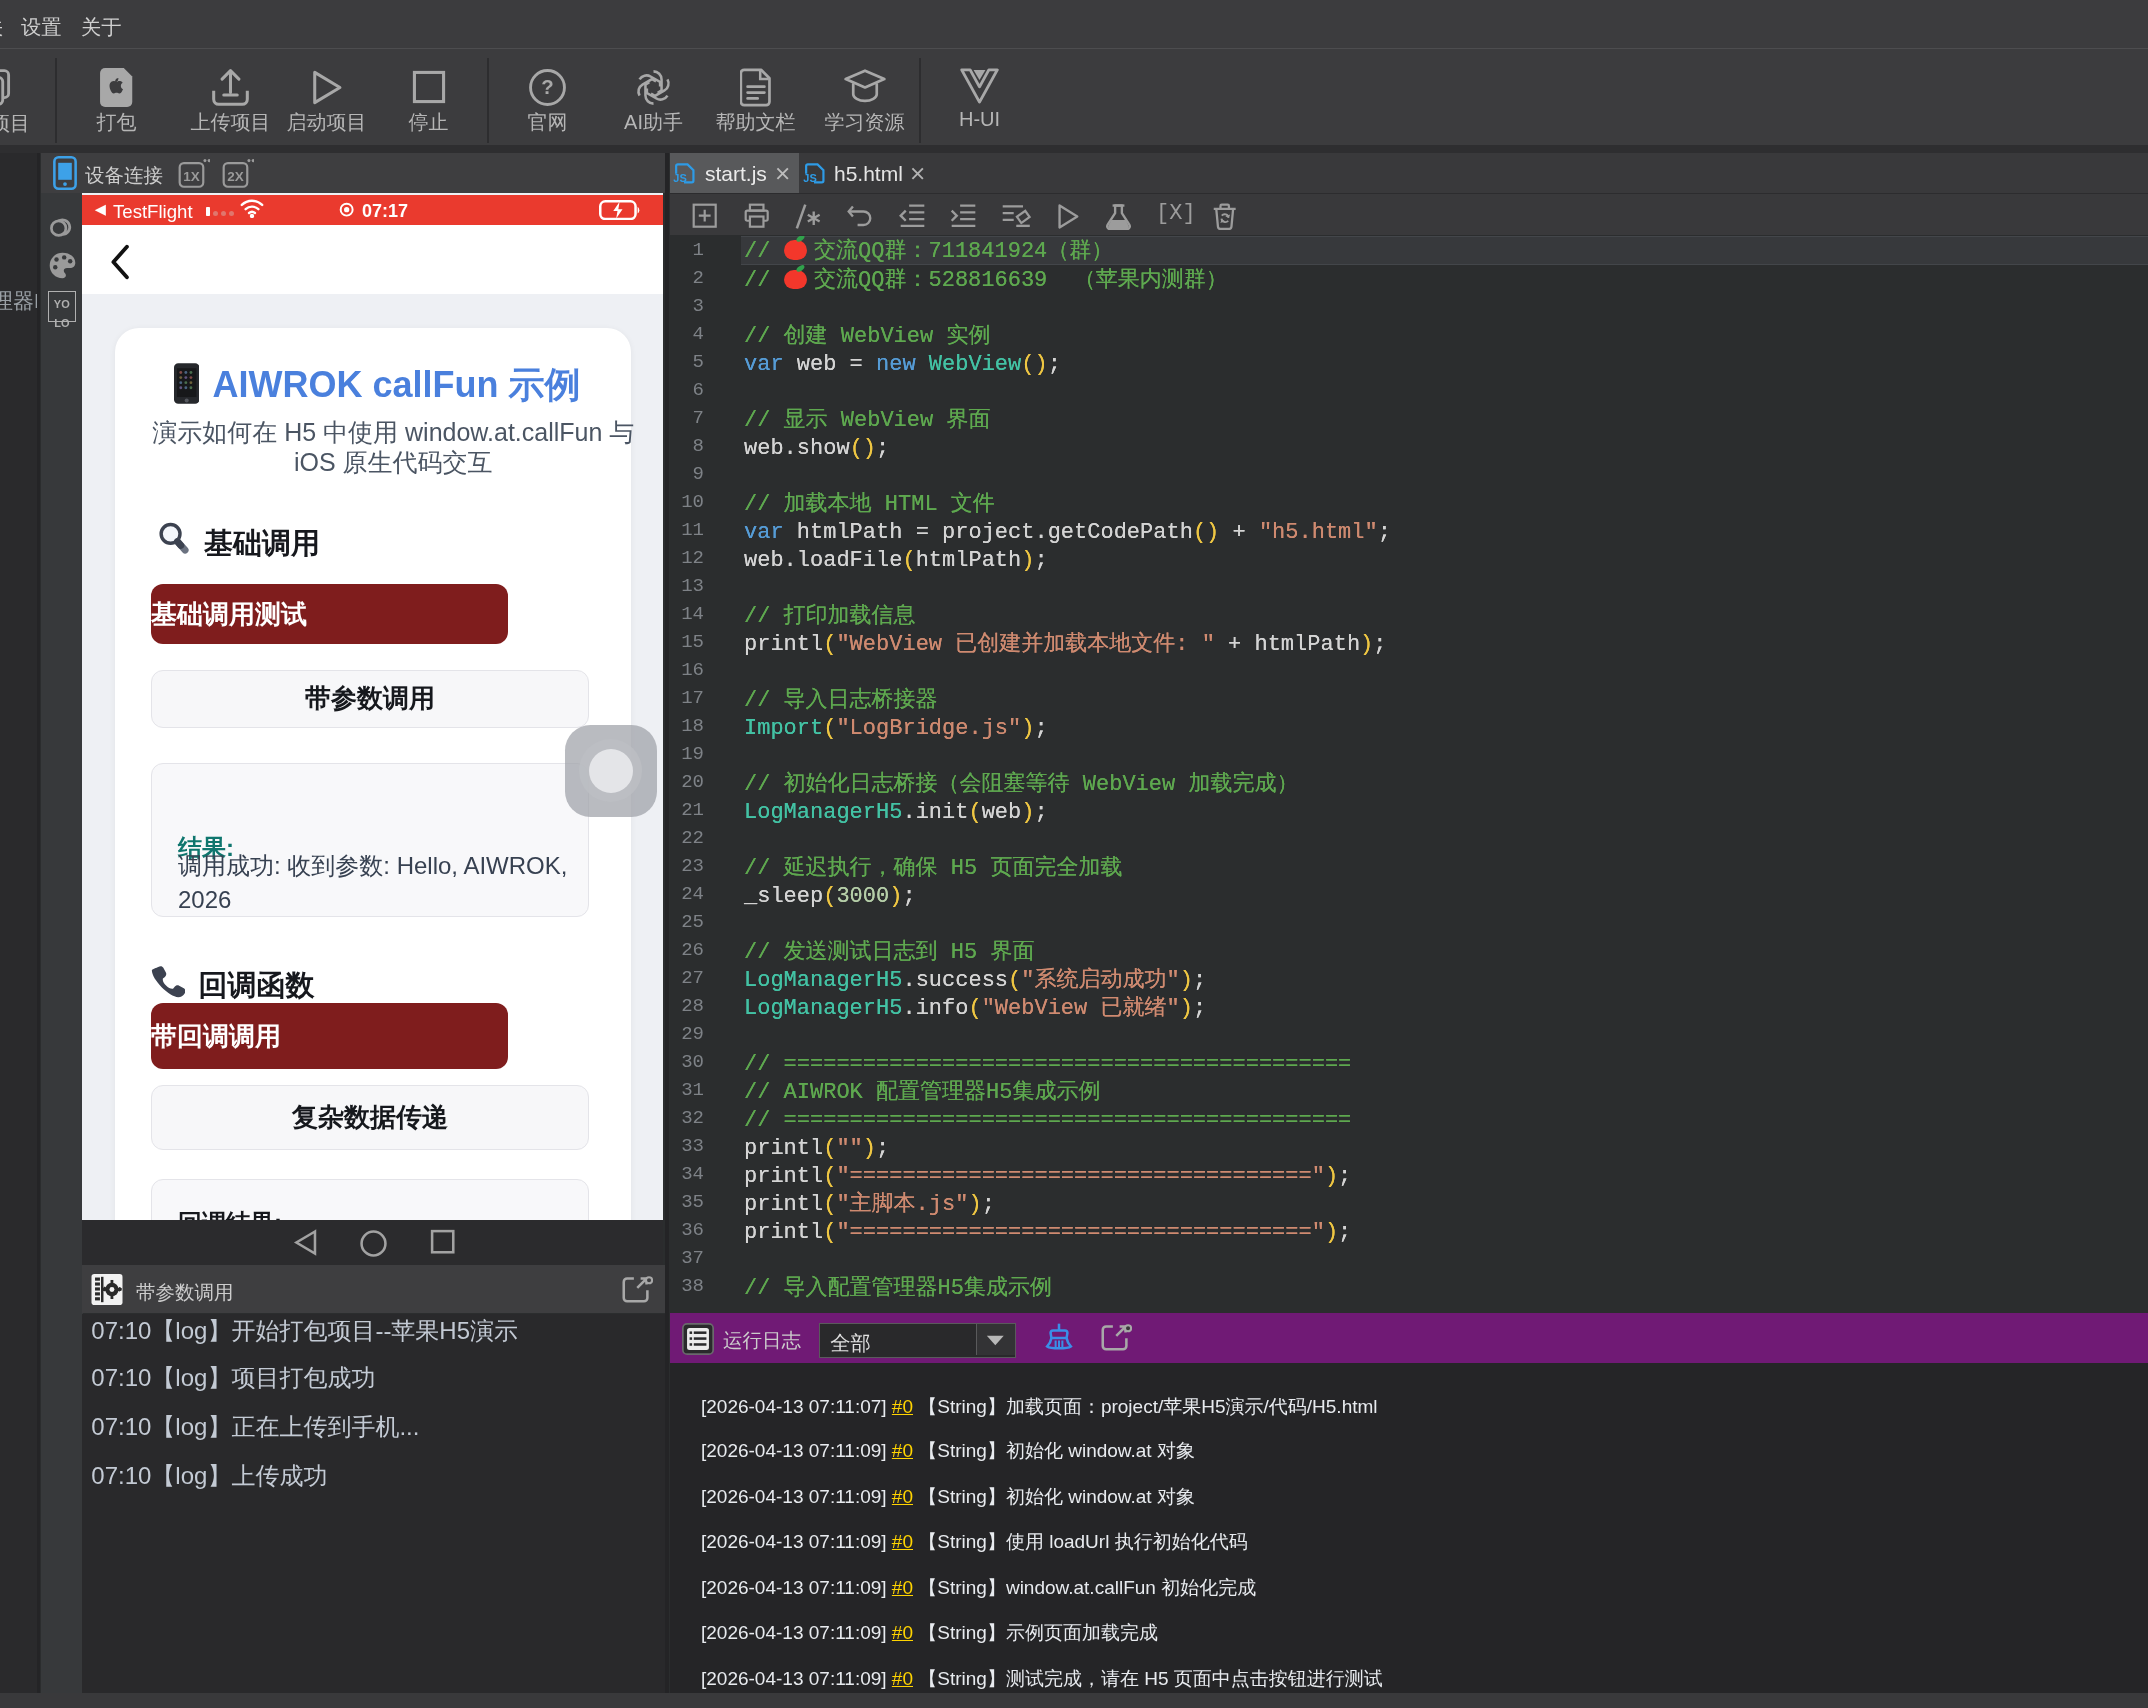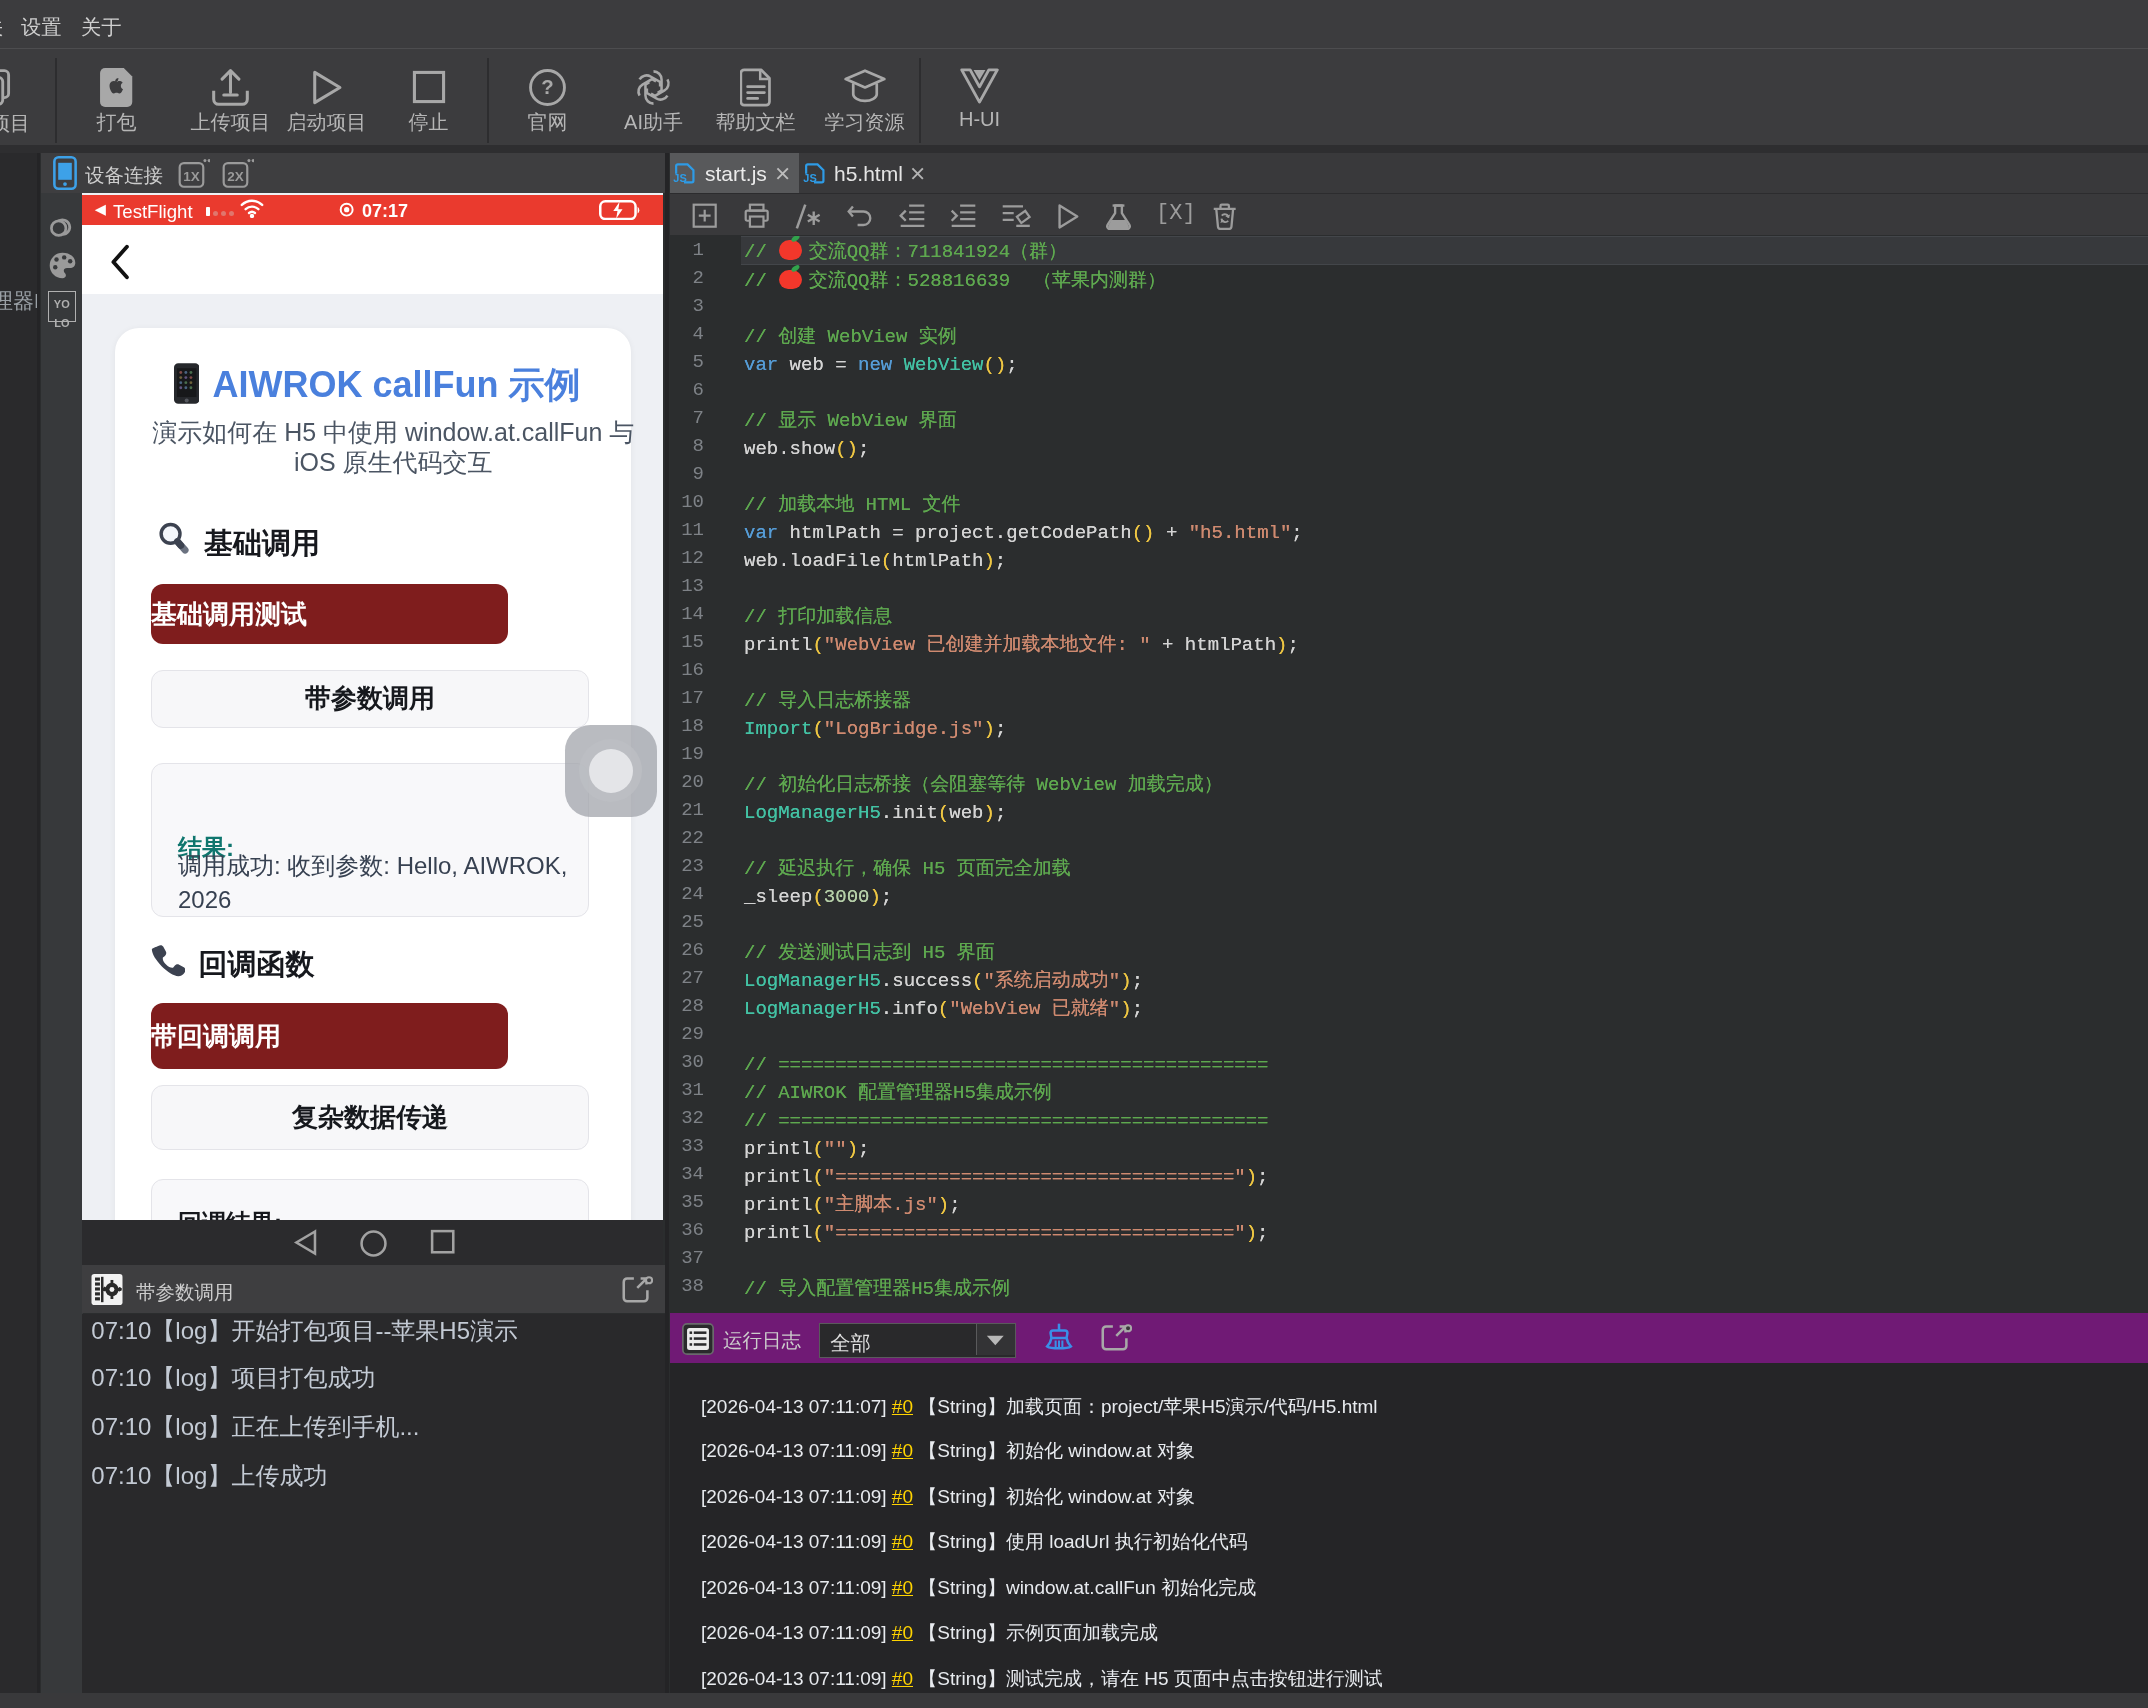--- a/index.html
+++ b/index.html
@@ -30,21 +30,21 @@
   .sect { position:absolute; color:#16181d; font-weight:bold; font-size:29px; }
   #anav { left:82px; top:1220px; width:581px; height:45px; background:#2b2b2d; }
   #devlogheader { left:82px; top:1265px; width:583px; height:48px; background:#3e3e40; }
   #devlog { left:82px; top:1314px; width:583px; height:380px; background:#29292b; color:#c3cad4; font-size:24px; }
   .dlline { position:absolute; left:9.3px; white-space:nowrap; }
   
   #tabbar { left:670px; top:153px; width:1479px; height:40px; background:#39393b; }
   #edtoolbar { left:670px; top:193px; width:1479px; height:42px; background:#39393b; border-top:0.8px solid #2c2c2e; }
   #code { left:670px; top:236px; width:1479px; height:1076px; background:#2b2d2e; overflow:hidden; }
   #lineno { position:absolute; right:1445px; top:0; text-align:right; color:#7e8287; font-family:"Liberation Mono", monospace; font-size:19px; line-height:28px; }
-  #codetext { position:absolute; left:74px; top:0; color:#d4d4d4; text-shadow:0 0 0.6px; font-family:"Liberation Mono", monospace; font-size:19px; line-height:28px; white-space:pre; }
+  #codetext { position:absolute; left:74px; top:0; color:#d4d4d4; text-shadow:0 0 0.6px; font-family:"Liberation Mono", monospace; font-size:22px; line-height:28px; white-space:pre; }
   #hl1 { position:absolute; left:71px; top:0; width:1408px; height:29px; background:#37393c; border-top:0.8px solid #43464a; border-bottom:0.8px solid #43464a; }
   .c { color:#5ea84f; } .k { color:#569cd6; } .t { color:#43c2a4; } .s { color:#cf8a70; }
   .p { color:#eec643; } .n { color:#b5cea8; }
   .apple { display:inline-block; width:25.4px; height:24px; position:relative; vertical-align:-3.4px; margin-right:5.1px; }
   .apple::before { content:""; position:absolute; left:0.8px; top:4.2px; width:23px; height:19.5px; background:#f3372b; border-radius:11px 11px 10.2px 10.2px; }
   .apple::after { content:""; position:absolute; left:12.7px; top:0px; width:8.5px; height:5.1px; background:#31a24c; border-radius:60% 40% 60% 40%; transform:rotate(-25deg); }
   
   #runheader { left:670px; top:1312px; width:1479px; height:51px; background:#701a75; border-top:0.8px solid #2c2c2e; }
   #runlog { left:670px; top:1363px; width:1479px; height:331px; background:#252527; color:#e8ebef; font-size:19px; }
   .rline { position:absolute; left:31px; white-space:nowrap; }
@@ -256,21 +256,21 @@
           <circle cx="17" cy="15" r="11" fill="#f3f6fb" stroke="#3c4250" stroke-width="4"></circle>
           <path d="M25 24 L34 34" stroke="#6b7280" stroke-width="8" stroke-linecap="round"></path>
           <path d="M25 24 L29 28.5" stroke="#3c4250" stroke-width="8" stroke-linecap="round"></path>
         </svg>基础调用</div>
       <div class="bluebtn" style="top:256px;height:60px;line-height:60px;">基础调用测试</div>
       <div class="graybtn" style="top:342px;height:58px;line-height:54px;">带参数调用</div>
       <div class="resbox" style="top:435px;height:154px;">
         <div class="abs" style="left:26px;top:31px;font-weight:bold;font-size:24px;color:#0f766e;margin-top:37px;">结果:</div>
         <div class="abs" style="left:26px;top:85px;font-size:24px;color:#374151;line-height:34px;white-space:nowrap;">调用成功: 收到参数: Hello, AIWROK,<br>2026</div>
       </div>
-      <div class="sect" style="left:36px;top:615px;">
+      <div class="sect" style="left:36px;top:636px;">
         <svg style="vertical-align:-3.4px;margin-right:13.6px;" width="34" height="34" viewBox="0 0 40 40">
           <path d="M8.5 3.5 c2.5-1.5 5-1 6 1 l3 5.5 c1 2 .3 4-1.5 5.5 l-2 1.7 c-.6 2 .8 5.3 3.7 8.2 2.9 2.9 6.2 4.3 8.2 3.7 l1.7-2 c1.5-1.8 3.5-2.5 5.5-1.5 l5.5 3 c2 1 2.5 3.5 1 6 -1.5 2.4-4.5 4.4-7.5 4.4 C21.6 39 1 18.4 1 7.4 1 6 7 4.4 8.5 3.5z" fill="#3c4250"></path>
         </svg>回调函数</div>
       <div class="bluebtn" style="top:675px;height:66px;line-height:66px;">带回调调用</div>
       <div class="graybtn" style="top:757px;height:65px;line-height:62px;">复杂数据传递</div>
       <div class="resbox" style="top:851px;height:246px;">
         <div class="abs" style="left:26px;top:27px;font-weight:bold;font-size:24px;color:#16181d;">回调结果:</div>
       </div>
       <div class="abs" style="left:450px;top:397px;width:92px;height:92px;border-radius:25.4px;background:rgba(158,161,167,0.72);">
         <div class="abs" style="left:14.4px;top:14.4px;width:63px;height:63px;border-radius:50%;background:rgba(188,190,195,0.85);"></div>

